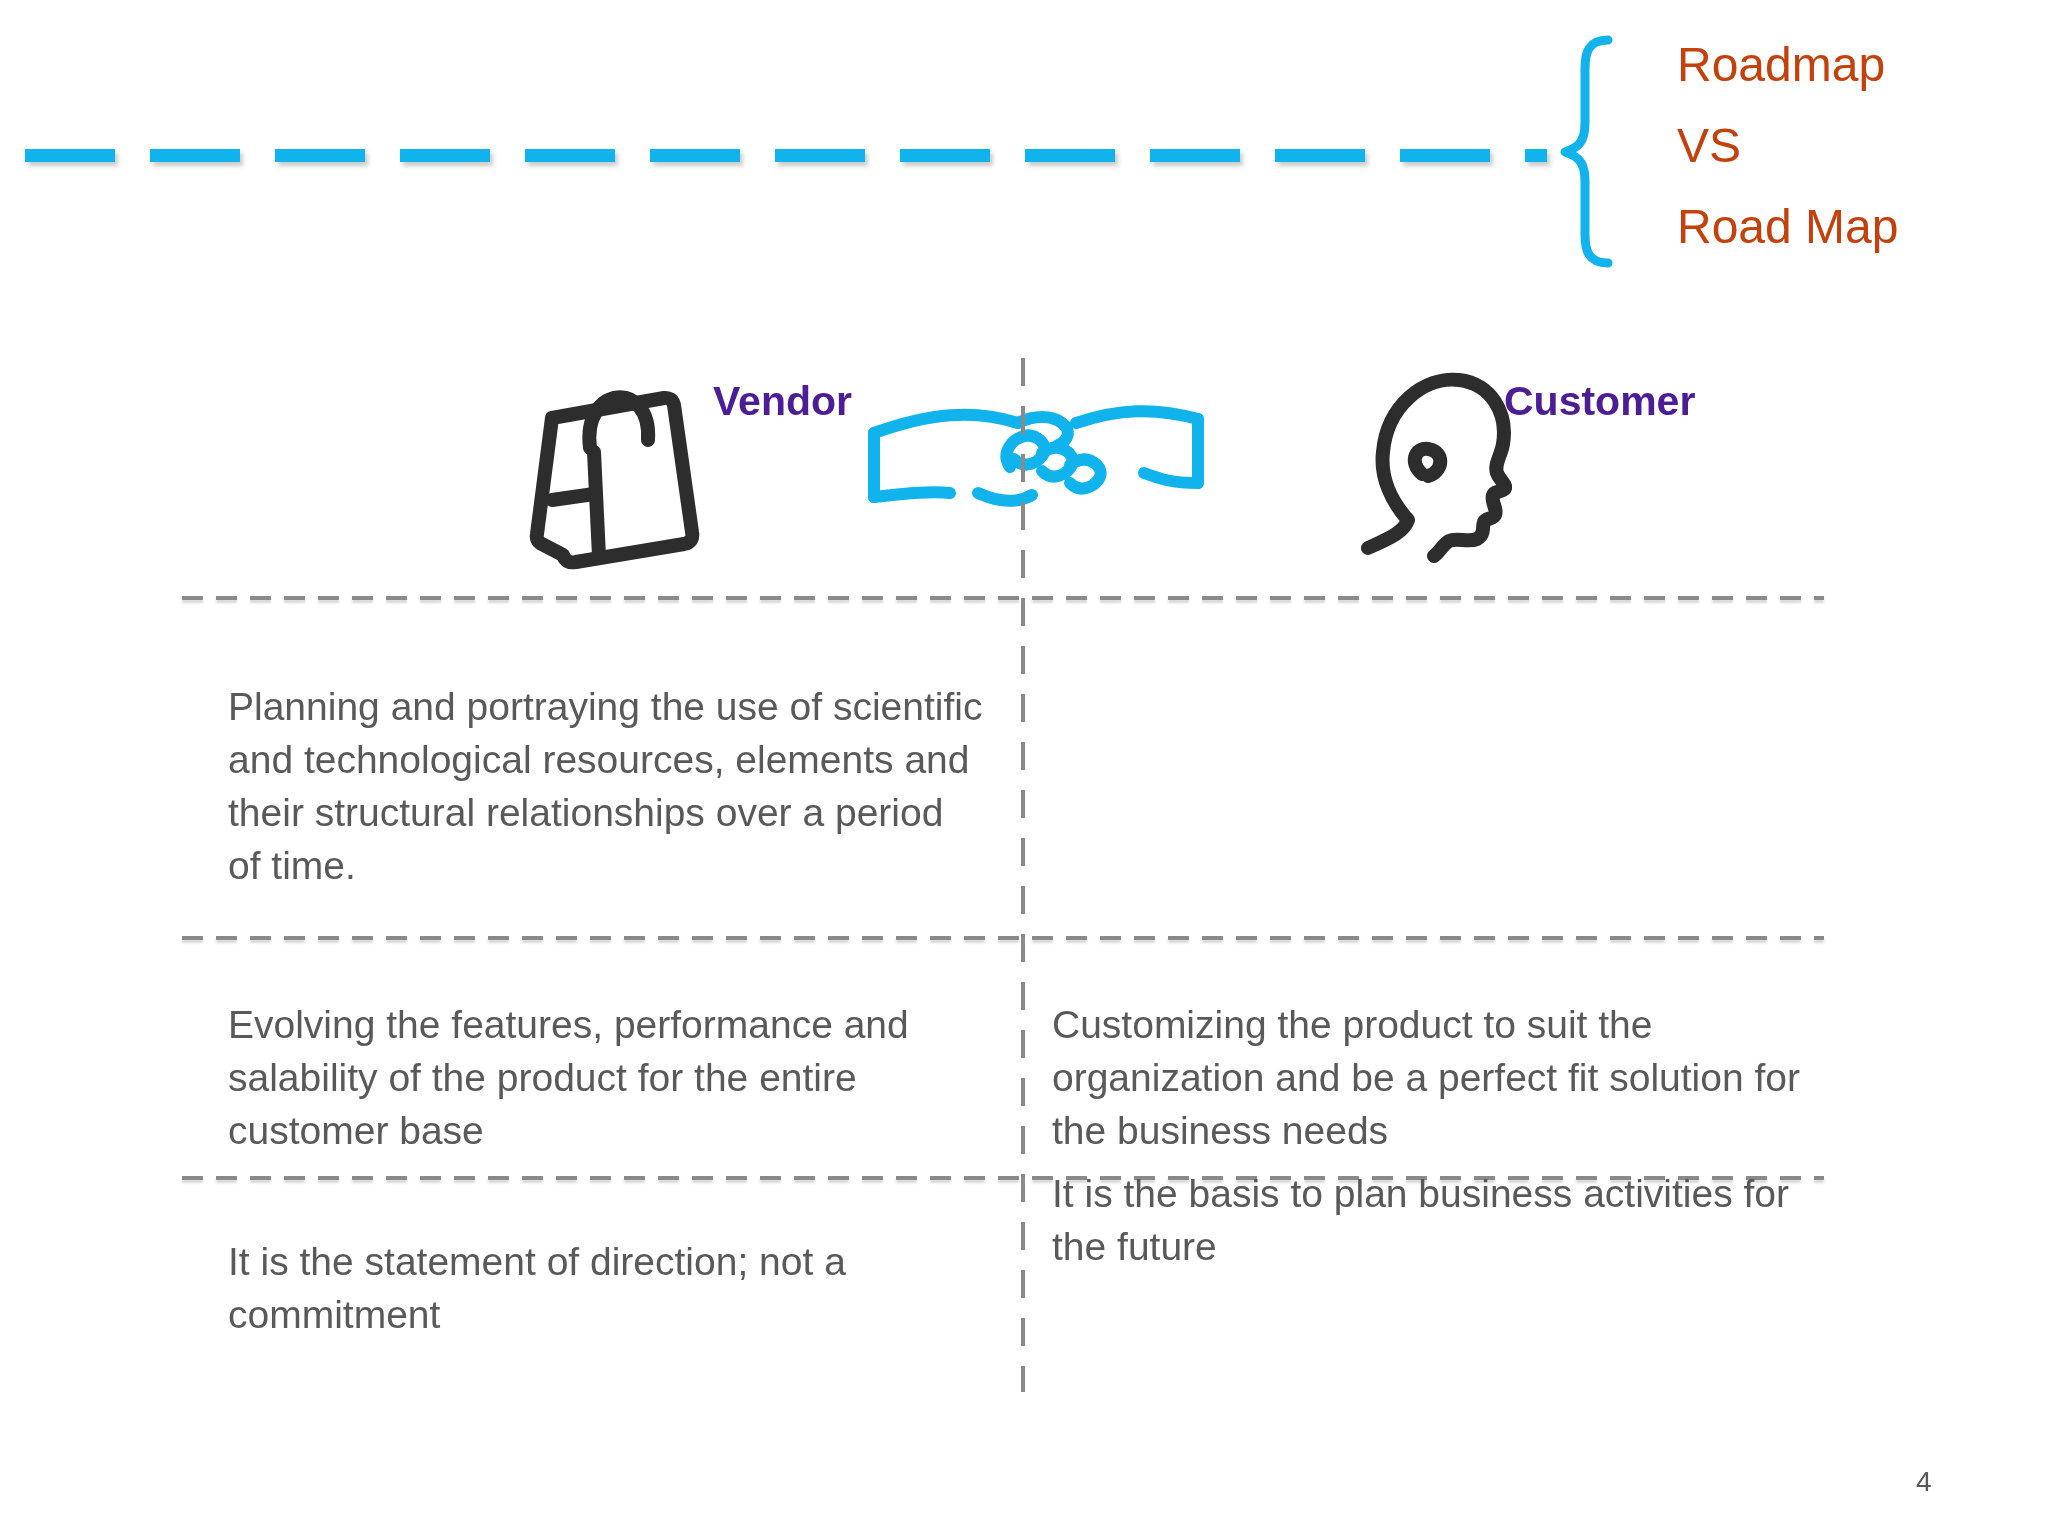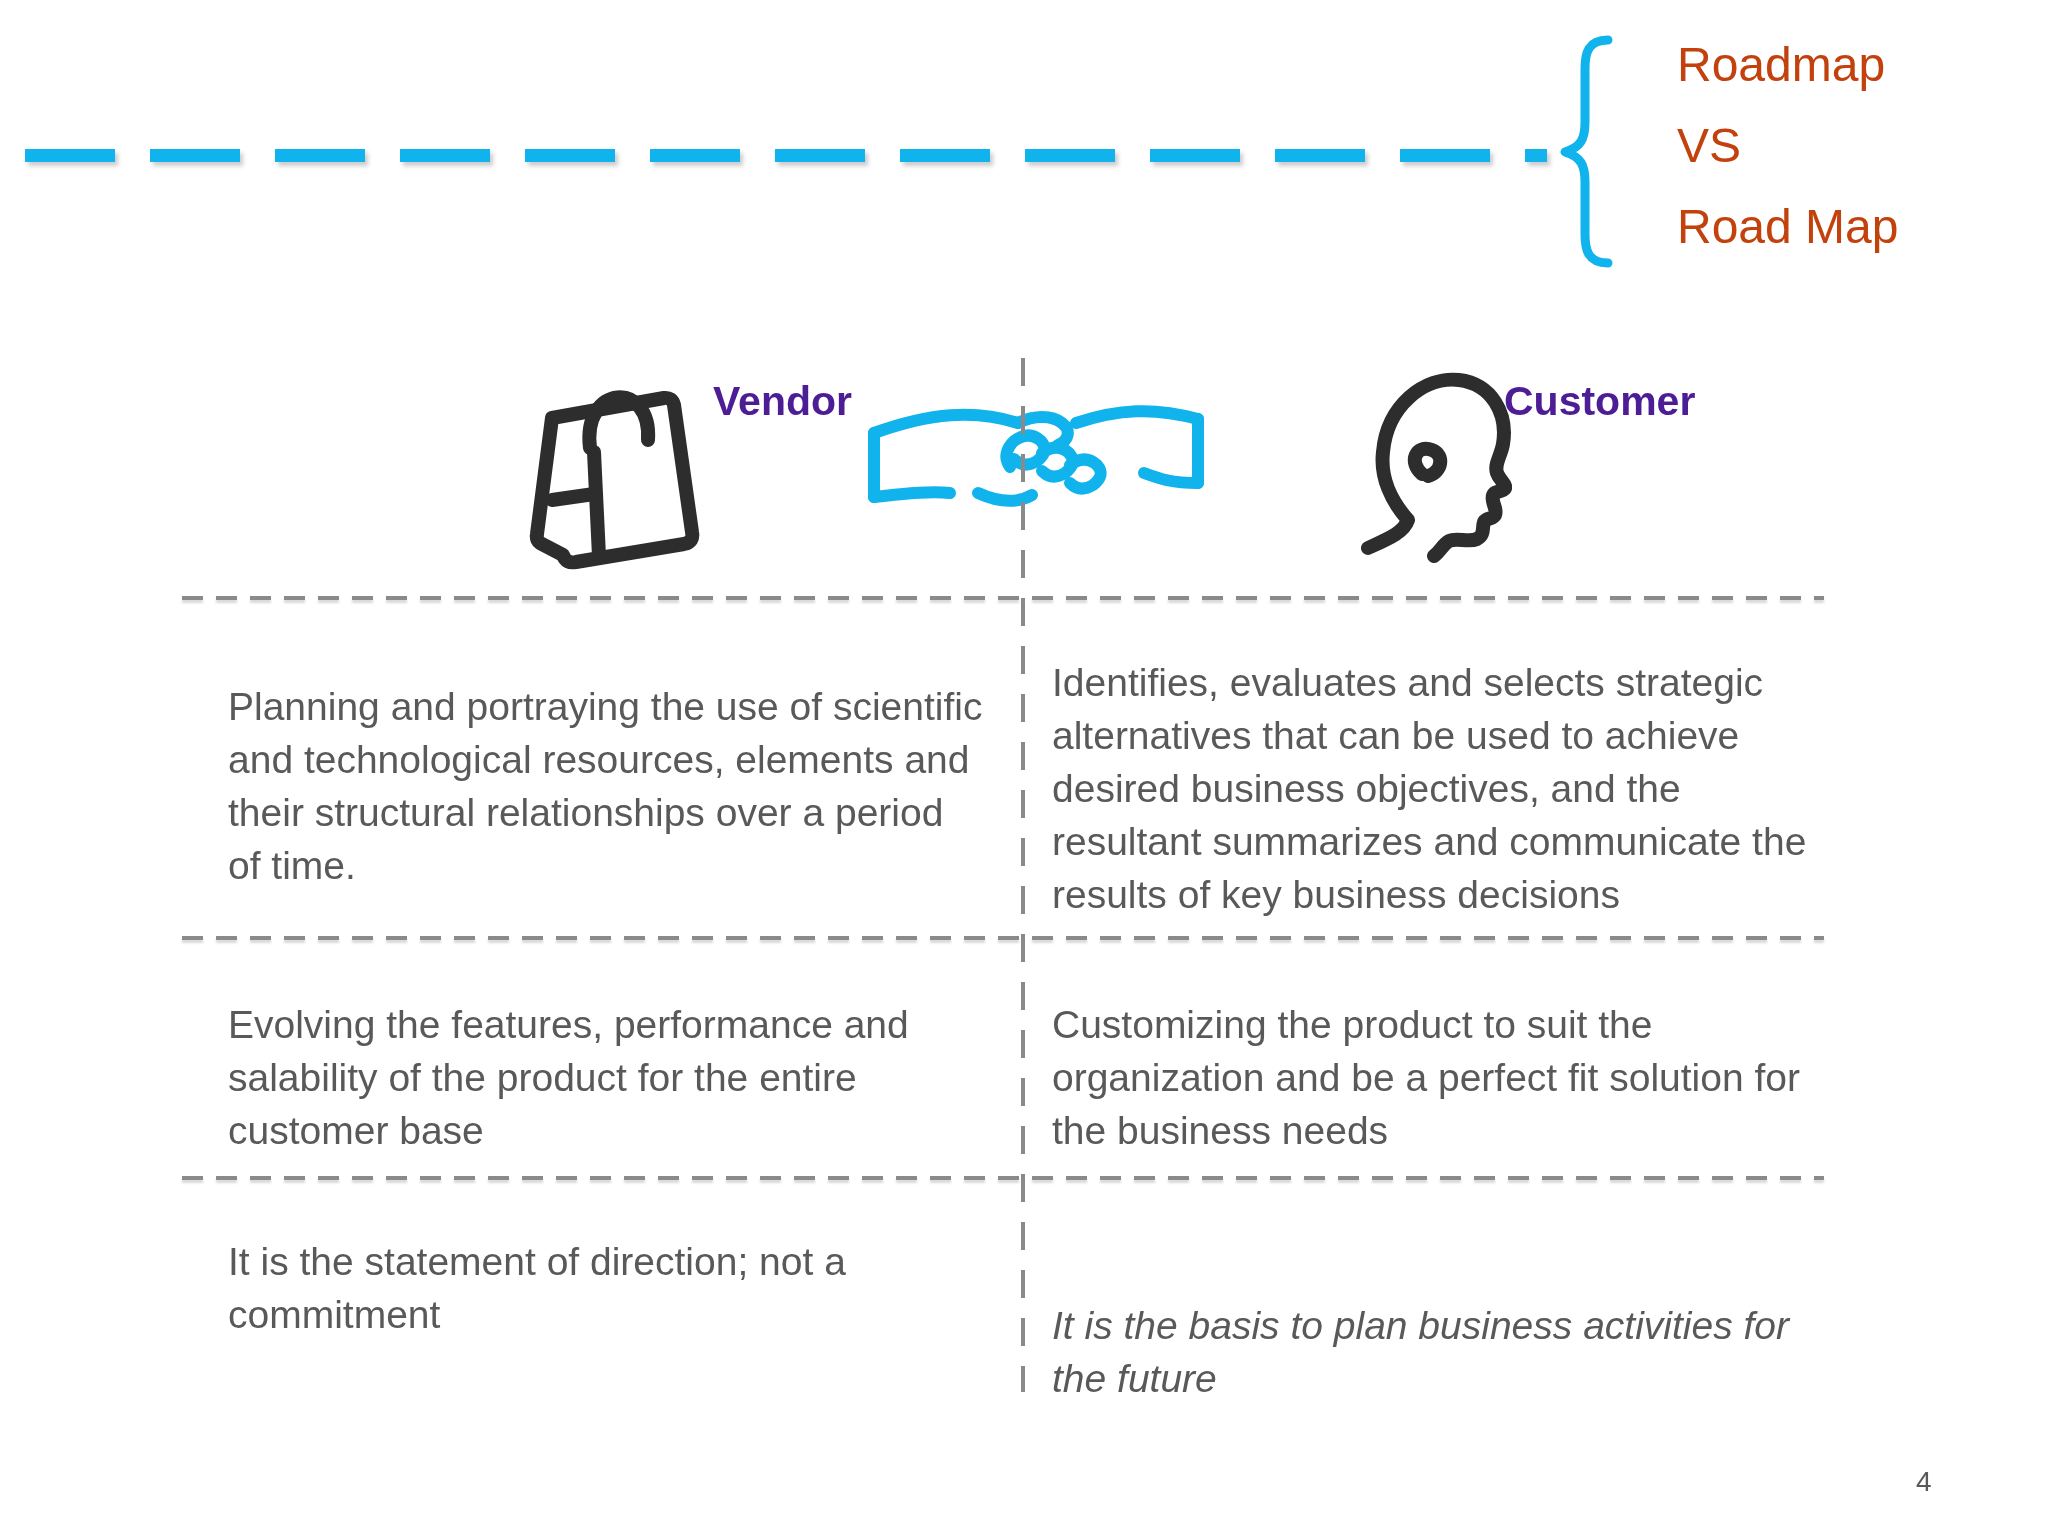--- a/index.html
+++ b/index.html
@@ -44,21 +44,21 @@
   
   .cell{
     position:absolute;font-size:39px;line-height:53px;color:#595959;
     white-space:pre-line;width:820px;
   }
   .r1l{left:228px;top:680px;}
   .r1r{left:1052px;top:656px;}
   .r2l{left:228px;top:998px;}
   .r2r{left:1052px;top:998px;}
   .r3l{left:228px;top:1235px;}
-  .r3r{left:1052px;top:1299px;font-style:italic;}
+  .r3r{left:1052px;top:1167px;}
   .page-num{
     position:absolute;left:1916px;top:1466px;font-size:28px;color:#595959;
   }
   svg{display:block;}
 </style>
 </head>
 <body>
 
 <div class="slide">
 
@@ -119,25 +119,20 @@
 
   <div class="h-line h1"></div>
   <div class="h-line h2"></div>
   <div class="h-line h3"></div>
   <div class="v-line"></div>
 
   <div class="cell r1l">Planning and portraying the use of scientific
 and technological resources, elements and
 their structural relationships over a period
 of time.</div>
-  <div class="cell r1r">Identifies, evaluates and selects strategic
-alternatives that can be used to achieve
-desired business objectives, and the
-resultant summarizes and communicate the
-results of key business decisions</div>
   <div class="cell r2l">Evolving the features, performance and
 salability of the product for the entire
 customer base</div>
   <div class="cell r2r">Customizing the product to suit the
 organization and be a perfect fit solution for
 the business needs</div>
   <div class="cell r3l">It is the statement of direction; not a
 commitment</div>
   <div class="cell r3r">It is the basis to plan business activities for
 the future</div>

